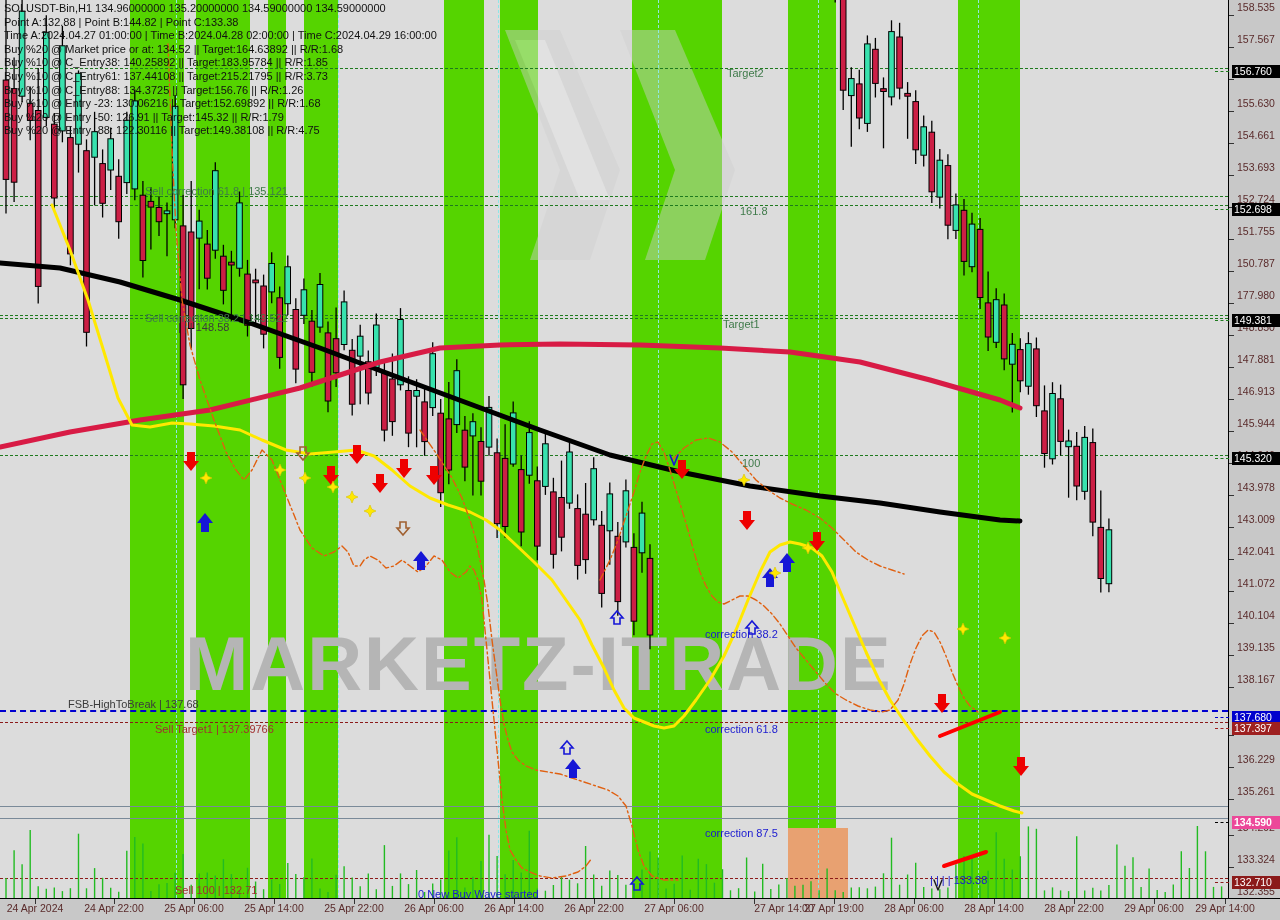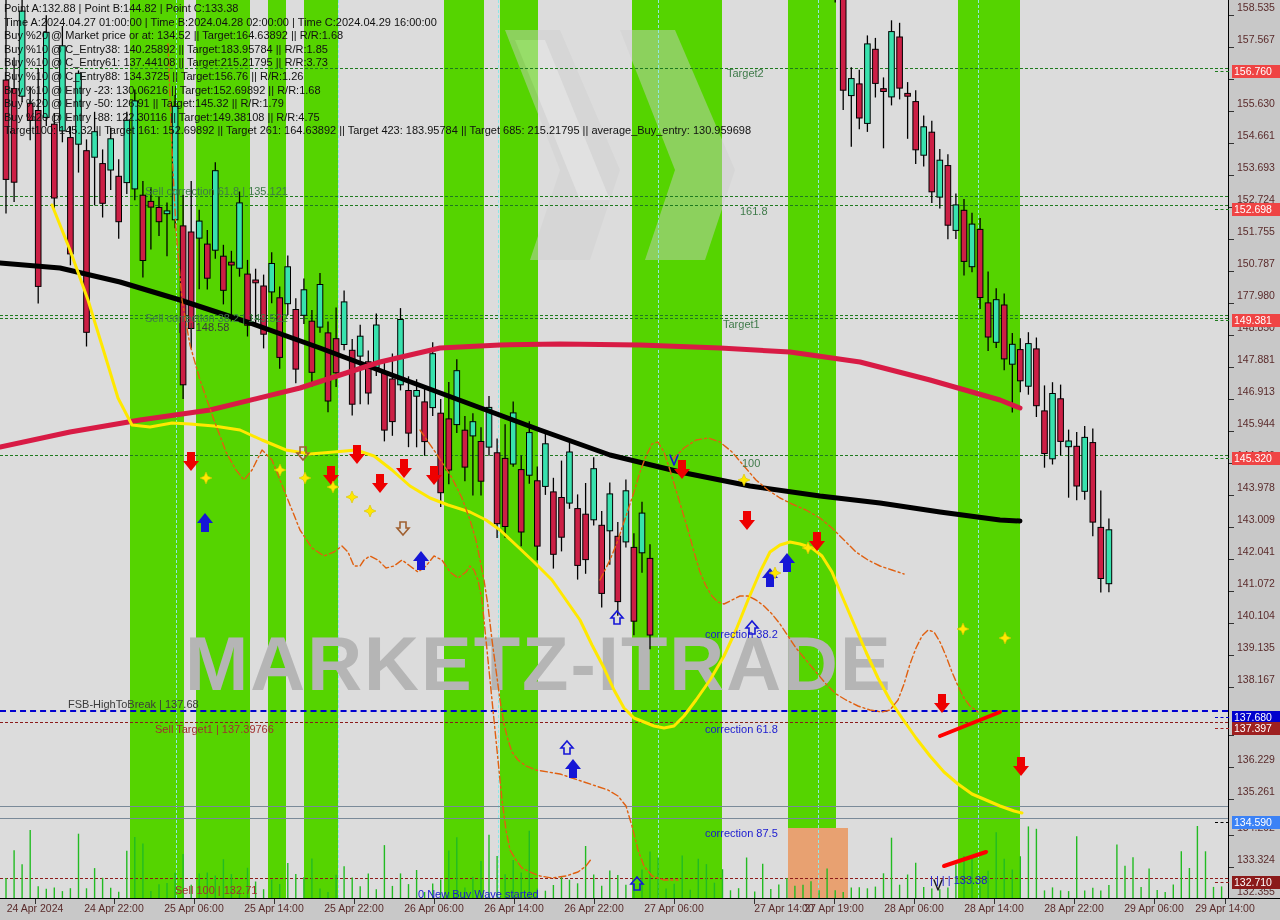--- a/index.html
+++ b/index.html
@@ -36,24 +36,24 @@
   #hdr{position:absolute;left:4px;top:2px;z-index:30;}
   #hdr div{font-size:11px;color:#111;line-height:13.6px;white-space:nowrap;}
   #hdr div:first-child{font-weight:normal;}
 
   
   .ytick{position:absolute;left:0;width:52px;font-size:10.5px;color:#5a2b2b;white-space:nowrap;}
   .ytick i{position:absolute;left:0;top:50%;width:5px;border-top:1px solid #333;}
   .ytick span{position:absolute;left:8px;top:-7px;}
   .ybadge{position:absolute;left:3px;height:13px;line-height:13px;font-size:10.5px;
           color:#fff;padding:0 2px;white-space:nowrap;box-sizing:border-box;width:49px;}
-  .ybadge.green{background:#ef4444;}
+  .ybadge.green{background:#000000;}
   .ybadge.blue{background:#0000cd;}
   .ybadge.red{background:#9e2020;}
-  .ybadge.black{background:#3b82f6;}
+  .ybadge.black{background:#ec4899;font-weight:bold;}
   .ybadge.darkred{background:#8b1a1a;}
   .ydash{position:absolute;left:0;width:14px;border-top:1px dashed;}
 
   
   .xtick{position:absolute;top:3px;font-size:10.5px;color:#5a2b2b;white-space:nowrap;transform:translateX(-50%);}
   .xmark{position:absolute;top:0;width:0;height:5px;border-left:1px solid #333;}
 
   svg.layer{position:absolute;left:0;top:0;width:1228px;height:898px;overflow:visible;pointer-events:none;}
 </style>
 </head>
@@ -637,30 +637,30 @@
         <div class="lbl dark" style="left: 68px; top: 698px;">FSB-HighToBreak  |  137.68</div>
         <div class="lbl red" style="left: 155px; top: 723px;">Sell Target1 | 137.39766</div>
         <div class="lbl blue" style="left: 705px; top: 723px;">correction 61.8</div>
         <div class="lbl blue" style="left: 705px; top: 827px;">correction 87.5</div>
         <div class="lbl red" style="left: 175px; top: 884px;">Sell 100 | 132.71</div>
         <div class="lbl blue" style="left: 418px; top: 888px;">0 New Buy Wave started</div>
         <div class="lbl blue" style="left: 930px; top: 874px;">| | | | 133.38</div>
       </div>
 
     <div id="hdr">
+      <div>SOLUSDT-Bin,H1  134.96000000 135.20000000 134.59000000 134.59000000</div>
       <div>Point A:132.88  |  Point B:144.82  |  Point C:133.38</div>
       <div>Time A:2024.04.27 01:00:00  |  Time B:2024.04.28 02:00:00  |  Time C:2024.04.29 16:00:00</div>
       <div>Buy %20 @ Market price or at: 134.52  ||  Target:164.63892  ||  R/R:1.68</div>
       <div>Buy %10 @ C_Entry38: 140.25892  ||  Target:183.95784  ||  R/R:1.85</div>
       <div>Buy %10 @ C_Entry61: 137.44108  ||  Target:215.21795  ||  R/R:3.73</div>
       <div>Buy %10 @ C_Entry88: 134.3725  ||  Target:156.76  ||  R/R:1.26</div>
       <div>Buy %10 @ Entry -23: 130.06216  ||  Target:152.69892  ||  R/R:1.68</div>
       <div>Buy %20 @ Entry -50: 126.91  ||  Target:145.32  ||  R/R:1.79</div>
       <div>Buy %20 @ Entry -88: 122.30116  ||  Target:149.38108  ||  R/R:4.75</div>
-      <div>Target100: 145.32  ||  Target 161: 152.69892  ||  Target 261: 164.63892  ||  Target 423: 183.95784  ||  Target 685: 215.21795  ||  average_Buy_entry: 130.959698</div>
     </div>
   </div>
 
   <div id="axisY">
       <div class="ytick" style="top: 8px; height: 14px;">
         <i></i>
         <span>158.535</span>
       </div>
       <div class="ytick" style="top: 40px; height: 14px;">
         <i></i>

